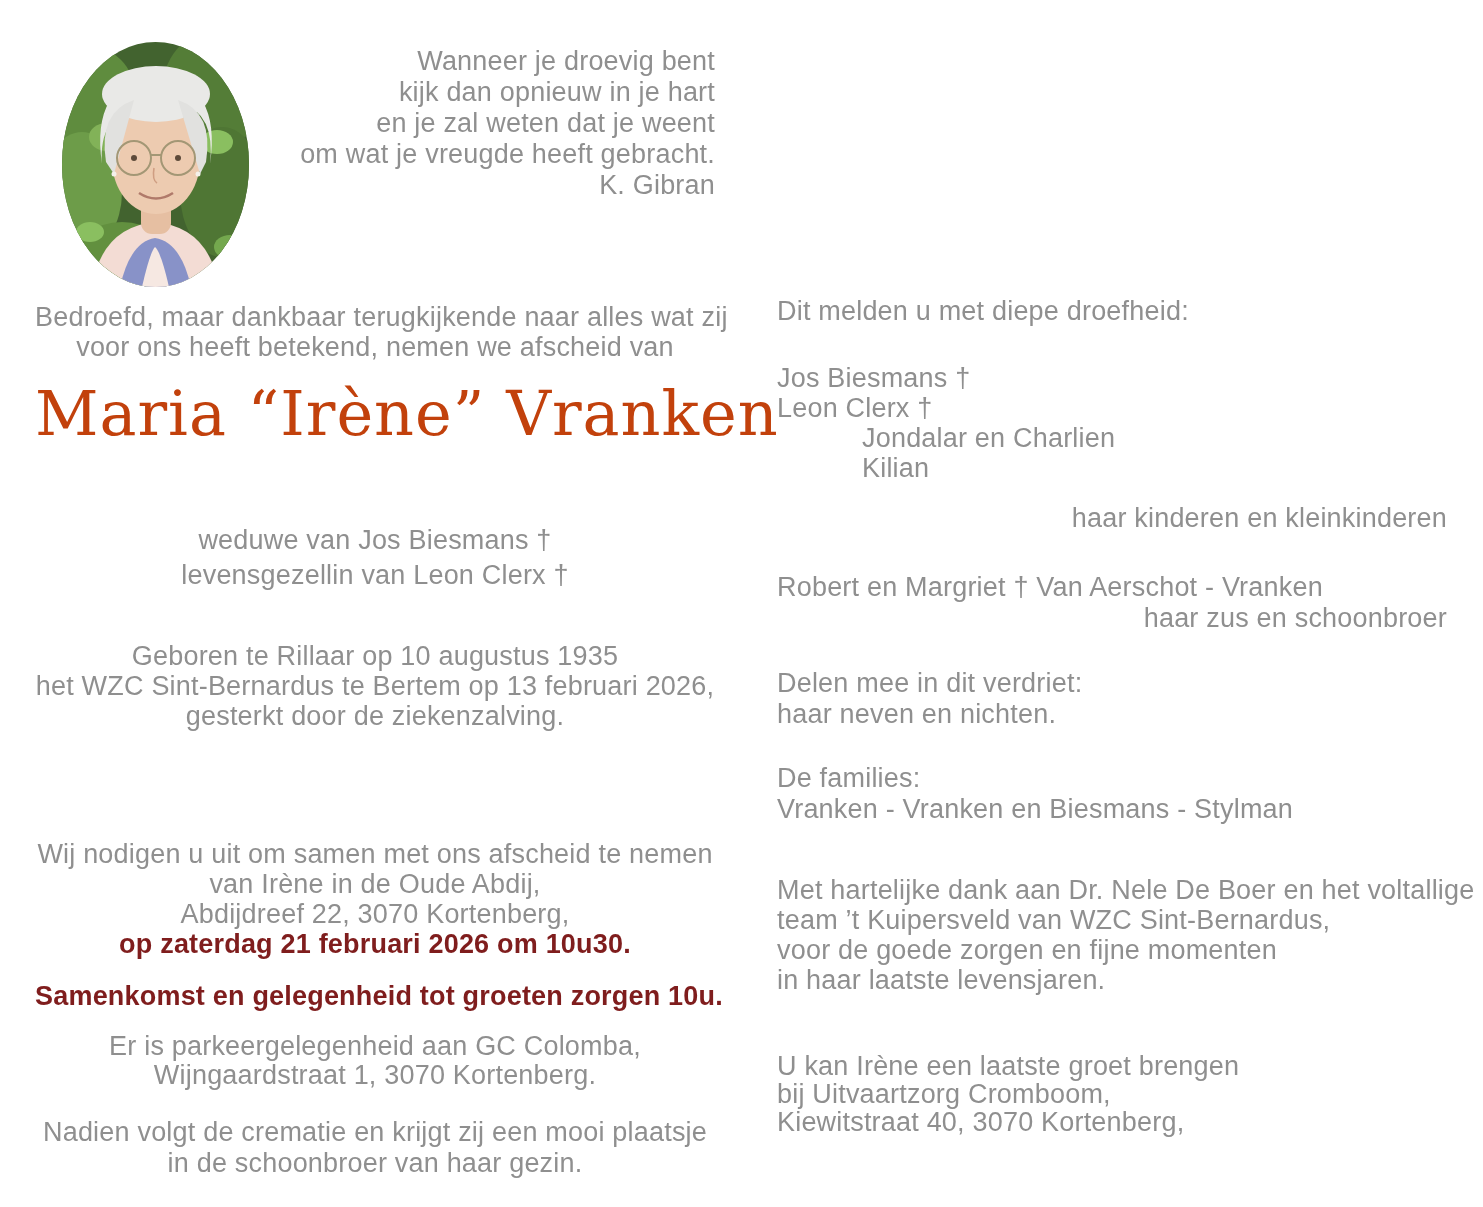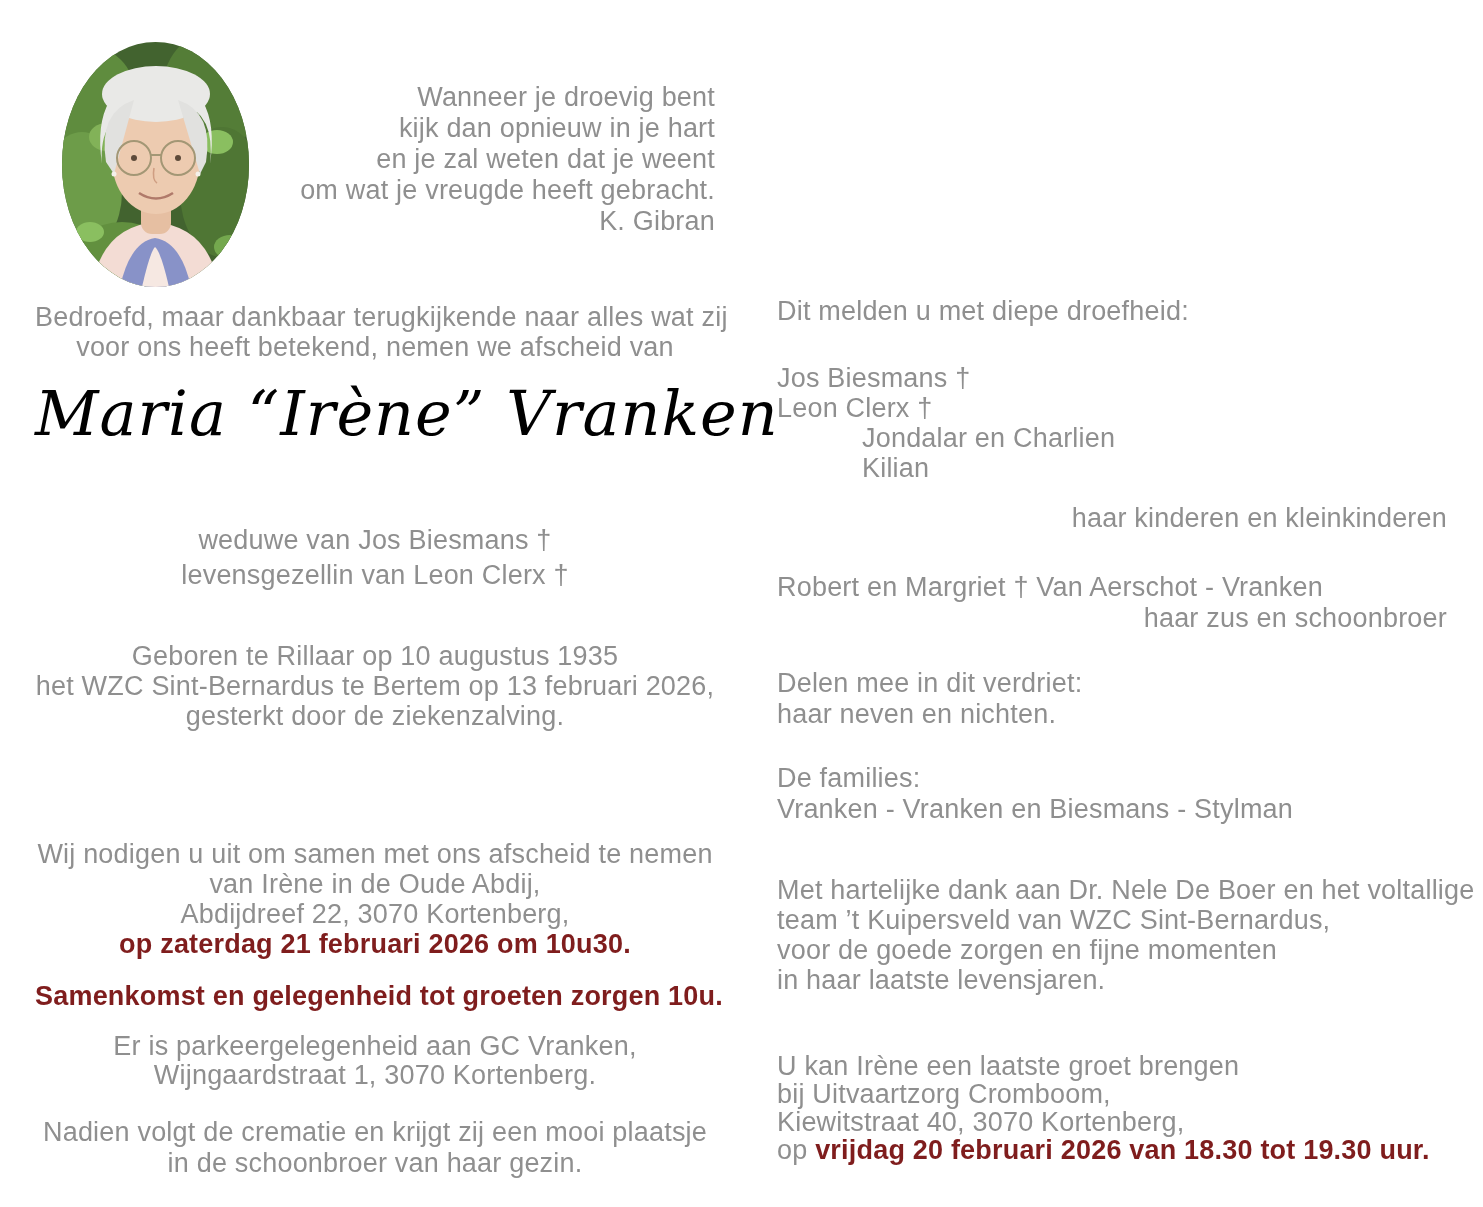--- a/index.html
+++ b/index.html
@@ -14,29 +14,28 @@
   }
   .block {
     position: absolute;
     font-size: 27px;
     line-height: 30px;
     letter-spacing: 0.2px;
     white-space: nowrap;
   }
   .left-col  { left: 35px;  width: 680px; text-align: center; }
   .right-col { left: 777px; width: 670px; text-align: left; }
-  .poem { top: 46px; text-align: right; line-height: 31px; margin-top: 36px; }
+  .poem { top: 46px; text-align: right; line-height: 31px; }
   .intro { top: 302px; }
   .name-block {
     top: 374px;
     font-family: "DejaVu Serif", serif;
-    font-style: italic;
     font-size: 62px;
     line-height: 80px;
-    color: #000000;
+    color: #c2410c;
     letter-spacing: 1px;
   }
   .relations { top: 523px; line-height: 35px; }
   .life { top: 641px; }
   .ceremony { top: 839px; }
   .gathering { top: 981px; }
   .parking { top: 1032px; line-height: 29px; }
   .cremation { top: 1117px; line-height: 31px; }
   .announce-heading { top: 296px; }
   .family-list { top: 363px; }
@@ -131,21 +130,21 @@
   <div class="block left-col ceremony">
     <div>Wij nodigen u uit om samen met ons afscheid te nemen</div>
     <div>van Irène  in de Oude Abdij,</div>
     <div>Abdijdreef 22, 3070 Kortenberg,</div>
     <div class="bold">op zaterdag 21 februari 2026 om 10u30.</div>
   </div>
 
   <div class="block left-col gathering bold">Samenkomst en gelegenheid tot groeten zorgen 10u.</div>
 
   <div class="block left-col parking">
-    <div>Er is parkeergelegenheid aan GC Vranken,</div>
+    <div>Er is parkeergelegenheid aan GC Colomba,</div>
     <div>Wijngaardstraat 1, 3070 Kortenberg.</div>
   </div>
 
   <div class="block left-col cremation">
     <div>Nadien volgt de crematie en krijgt zij een mooi plaatsje</div>
     <div>in de schoonbroer van haar gezin.</div>
   </div>
 
   <div class="block right-col announce-heading">Dit melden u met diepe droefheid:</div>
 
@@ -176,16 +175,15 @@
     <div>Met hartelijke dank aan Dr. Nele De Boer en het voltallige</div>
     <div>team ’t Kuipersveld van WZC Sint-Bernardus,</div>
     <div>voor de goede zorgen en fijne momenten</div>
     <div>in haar laatste levensjaren.</div>
   </div>
 
   <div class="block right-col visitation">
     <div>U kan Irène een laatste groet brengen</div>
     <div>bij Uitvaartzorg Cromboom,</div>
     <div>Kiewitstraat 40, 3070 Kortenberg,</div>
-    <div><span>op </span><span class="bold">vrijdag 20 februari 2026 van 18.30 tot 19.30 uur.</span></div>
   </div>
 
 </div>
 
 </body></html>

